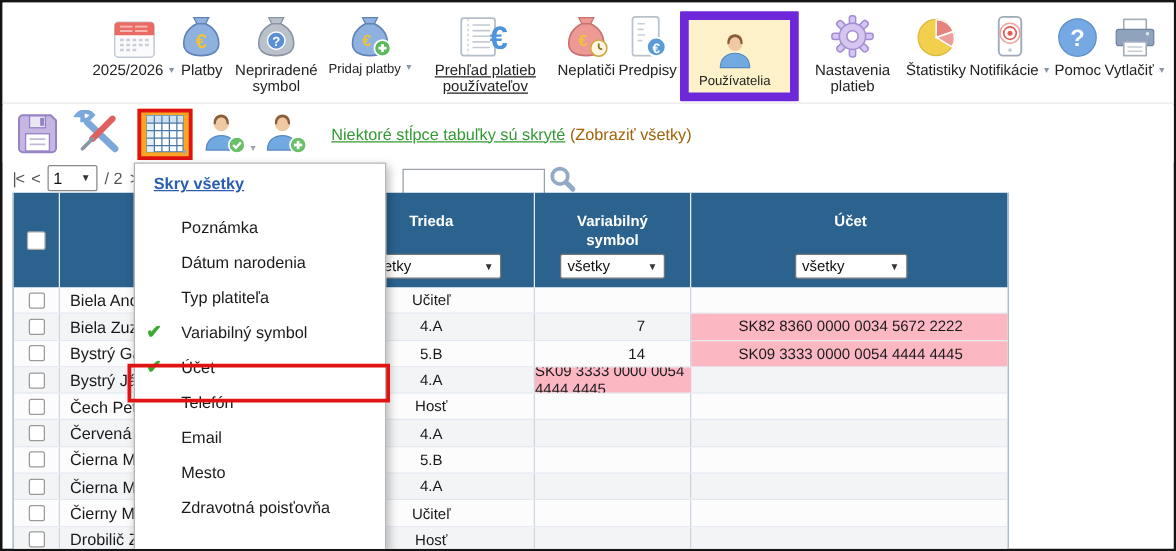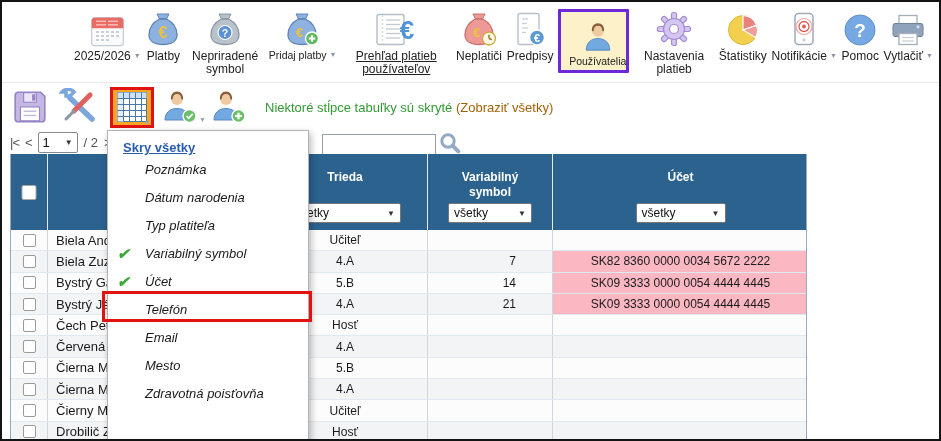--- a/index.html
+++ b/index.html
@@ -10,31 +10,31 @@
   
   .toolbar1 { position:absolute; top:0; left:0; width:937px; height:81px;
               display:flex; justify-content:space-between; align-items:flex-start;
               padding:7px 6px 0 72px; border-bottom:1px solid #e9e9e9; background:#fff; }
   .tb-item { display:flex; flex-direction:column; align-items:center; gap:3px; cursor:pointer; }
   .tb-item .ic { height:38px; display:flex; align-items:flex-end; justify-content:center; }
   .tb-label { font-size:12px; color:#222; text-align:center; line-height:1.1; white-space:normal; }
   .tb-label.small { font-size:10.5px; }
   .w78 { max-width:78px; } .w110 { max-width:110px;text-decoration:underline; } .w80 { max-width:80px; }
   .caret { font-size:7px; color:#8a97a6; margin-left:3px; vertical-align:2px; }
-  .tb-hl { background:#fcf1c8; border:3px solid #6d28d9; padding:3px 0 2px 8px; border-radius:1px; }
+  .tb-hl { background:#fcf1c8; border:7px solid #6d28d9; padding:3px 16px 2px 8px; border-radius:1px; }
 
   
   .toolbar2 { position:absolute; top:82px; left:0; width:937px; height:46px;
               display:flex; align-items:center; padding-left:10px; background:#fff; }
   .tbtn { position:relative; margin-right:11px; display:flex; align-items:center; justify-content:center; cursor:pointer; }
   .grid-hl { background:#f8a623; border:3px solid #e01212; width:44px; height:41px; margin-right:7px; }
   .mini-caret { position:absolute; right:-7px; bottom:2px; font-size:7px; color:#9aa5b1; }
   .mini-caret.inbox { right:0px; bottom:-1px; }
   .notice { font-size:13px; margin-left:6px; white-space:nowrap; }
-  .notice .green { color:#339933; }
+  .notice .green { color:#339933;text-decoration:underline; }
   .notice .blue { color:#a16207; cursor:pointer; }
 
   
   .pager { position:absolute; top:130px; left:8px; display:flex; align-items:center; gap:6px;
            font-size:13px; color:#555; }
   .pg-btn { cursor:pointer; letter-spacing:-1px; }
   .mini-select { width:40px; height:21px; border:1px solid #898989; border-radius:2px; background:#fff;
                  display:flex; align-items:center; justify-content:space-between; padding:0 4px;
                  font-size:13px; color:#111; cursor:pointer; }
   .mini-select .sel-caret, .fselect .sel-caret { font-size:8px; color:#333; }
@@ -70,21 +70,21 @@
   .td.c-trieda { justify-content:center; }
   .td.c-vs { justify-content:flex-end; padding-right:36px; }
   .td.c-ucet { justify-content:center; }
   .td.pink { background:#fbb7c2; }
 
   
   .col-menu { position:absolute; top:128px; left:105px; width:202px; height:311px; background:#fff;
               border:1px solid #b3b3b3; box-shadow:2px 3px 7px rgba(0,0,0,.28); z-index:20; padding-top:7px; }
   .hide-all { height:15px; margin-left:15px; font-size:13px; font-weight:bold;
               color:#2a5db0; text-decoration:underline; cursor:pointer; display:inline-block; }
-  .menu-items { margin-top:0;font-style:italic; }
+  .menu-items { margin-top:12px; }
   .menu-item { position:relative; height:28px; line-height:28px; padding-left:37px;
                font-size:13px; color:#1a1a1a; cursor:pointer; white-space:nowrap; }
   .menu-check { position:absolute; left:9px; top:0; color:#3aaa35; font-weight:bold; font-size:15px; }
   .menu-red-box { position:absolute; left:-6px; top:160px; width:210px; height:31px;
                   border:3px solid #e01212; pointer-events:none; z-index:30; }
 </style>
 </head>
 <body>
 
 <div class="toolbar1">
@@ -434,21 +434,20 @@
     <div class="td c-trieda">5.B</div>
     <div class="td c-vs">14</div>
     <div class="td c-ucet pink">SK09 3333 0000 0054 4444 4445</div>
   </div>
   <div class="trow">
     <div class="td c-check">
         <input type="checkbox" class="cb row" style="">
       </div>
     <div class="td c-name">Bystrý Já</div>
     <div class="td c-trieda">4.A</div>
-    <div class="td c-vs">21</div>
     <div class="td c-ucet pink">SK09 3333 0000 0054 4444 4445</div>
   </div>
   <div class="trow">
     <div class="td c-check">
         <input type="checkbox" class="cb row" style="">
       </div>
     <div class="td c-name">Čech Pet</div>
     <div class="td c-trieda">Hosť</div>
     <div class="td c-vs"></div>
     <div class="td c-ucet"></div>

